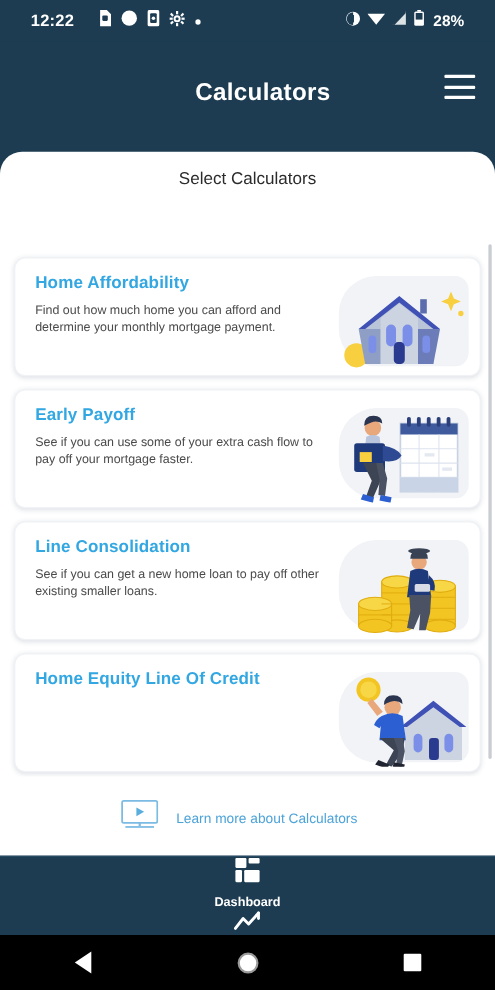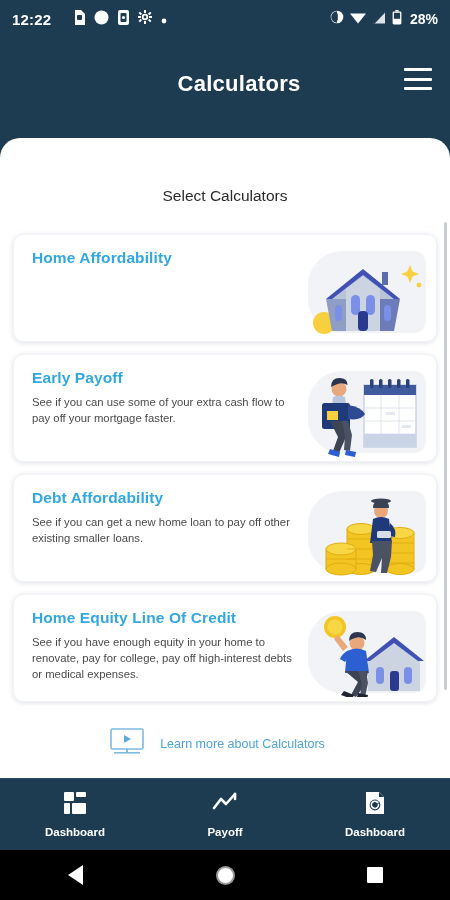--- a/index.html
+++ b/index.html
@@ -8,21 +8,21 @@
     font-family:"Liberation Sans", sans-serif;
     background:#1d3c52;
     overflow:hidden;
     position:relative;
   }
 
   
   .statusbar {
     height:38px; background:#1d3c52;
     display:flex; align-items:center;
-    padding:0 12px; color:#ffffff;
+    padding:0 28px; color:#ffffff;
   }
   .sb-time { font-size:15px; font-weight:700; letter-spacing:.2px; margin-right:12px; }
   .sb-left { display:flex; align-items:center; gap:9px; flex:1; }
   .sb-right { display:flex; align-items:center; gap:6px; }
   .sb-pct { font-size:14px; font-weight:700; margin-left:2px; }
   .sbico { display:block; }
 
   
   .appbar {
     height:100px; background:#1d3c52;
@@ -42,21 +42,21 @@
 
   
   .sheet {
     position:absolute; left:0; top:138px; right:0; bottom:122px;
     background:#ffffff;
     border-top-left-radius:20px; border-top-right-radius:20px;
     overflow:hidden;
   }
   .sheet-title {
     text-align:center; font-size:15.5px; color:#2b2b2b;
-    padding-top:49px; padding-bottom:6px; font-weight:400;
+    padding-top:16px; padding-bottom:6px; font-weight:400;
   }
 
   
   .cardlist {
     position:absolute; left:0; right:0; top:80px; bottom:72px;
     overflow:hidden; padding:16px 13px;
   }
   .card {
     position:relative;
     background:#ffffff;
@@ -104,20 +104,21 @@
     cursor:pointer;
   }
   .learnmore-label { font-size:12.5px; color:#4da3d8; }
 
   
   .bottomnav {
     position:absolute; left:0; right:0; bottom:50px; height:72px;
     background:#1d3c52;
     display:flex; align-items:center;
     border-top:1px solid #2b4d66;
+    flex-direction:column;
   }
   .navitem {
     flex:1; display:flex; flex-direction:column;
     align-items:center; justify-content:center; gap:7px;
     cursor:pointer;
   }
   .navitem-label { color:#ffffff; font-size:11.5px; font-weight:700; }
 
   
   .androidnav {
@@ -222,20 +223,21 @@
 </div>
 
 <div class="sheet">
   <div class="sheet-title">Select Calculators</div>
 
   <div class="cardlist">
 
     <div class="card">
       <div class="card-text">
         <div class="card-title">Home Affordability</div>
+        <div class="card-desc">Find out how much home you can afford and determine your monthly mortgage payment.</div>
       </div>
       <div class="card-art">
         <div class="art-blob"></div>
         <svg class="art-svg" width="122" height="88" viewBox="0 0 122 88">
           <circle cx="22" cy="74" r="11" fill="#f7cf3f"></circle>
           <path d="M30 48 L61 22 L92 48 L92 82 L30 82 Z" fill="#b9c4d9"></path>
           <path d="M24 50 L61 20 L98 50 L92 50 L61 26 L30 50 Z" fill="#3f51b5"></path>
           <path d="M24 50 L44 50 L44 82 L30 82 Z" fill="#8f9ec4"></path>
           <path d="M78 50 L98 50 L92 82 L78 82 Z" fill="#6b7cb8"></path>
           <path d="M44 40 L61 27 L78 40 L78 82 L44 82 Z" fill="#ccd4e2"></path>
@@ -287,21 +289,21 @@
           <path d="M28 52 h18 l-2 16 -7 16 -6-2 5-14z" fill="#3d4454"></path>
           <path d="M40 52 l6 0 4 14 -2 16 -6-1 1-14z" fill="#4a5263"></path>
           <path d="M28 80 l10 3 -1 5 -11-3z" fill="#2c5fd1"></path>
           <path d="M44 81 l10 2 -1 5 -10-2z" fill="#2c5fd1"></path>
         </svg>
       </div>
     </div>
 
     <div class="card">
       <div class="card-text">
-        <div class="card-title">Debt Affordability</div>
+        <div class="card-title">Line Consolidation</div>
         <div class="card-desc">See if you can get a new home loan to pay off other existing smaller loans.</div>
       </div>
       <div class="card-art">
         <div class="art-blob"></div>
         <svg class="art-svg" width="122" height="88" viewBox="0 0 122 88">
           <g fill="#f3c522" stroke="#e0ad10" stroke-width="1">
             <rect x="45" y="40" width="28" height="40"></rect>
               <ellipse cx="59" cy="80" rx="14" ry="5.5"></ellipse>
               <ellipse cx="59" cy="40" rx="14" ry="5.5" fill="#f8d747"></ellipse>
             <rect x="84" y="44" width="28" height="36"></rect>
@@ -327,21 +329,20 @@
           <path d="M88 34 q7 6 5 14 l-6-1 1-10z" fill="#1f3a7a"></path>
           <path d="M70 52 h20 l-1 16 -4 16 h-6 l1-15 -6 14 -6-1 3-16z" fill="#4a5263"></path>
           <rect x="75" y="42" width="14" height="7" rx="1.5" fill="#d8dce6"></rect>
         </svg>
       </div>
     </div>
 
     <div class="card">
       <div class="card-text">
         <div class="card-title">Home Equity Line Of Credit</div>
-        <div class="card-desc">See if you have enough equity in your home to renovate, pay for college, pay off high-interest debts or medical expenses.</div>
       </div>
       <div class="card-art">
         <div class="art-blob"></div>
         <svg class="art-svg" width="122" height="88" viewBox="0 0 122 88">
           <path d="M66 50 L92 30 L118 50 L118 82 L66 82 Z" fill="#ccd4e2"></path>
           <path d="M62 52 L92 28 L122 52 L116 52 L92 34 L68 52 Z" fill="#3f51b5"></path>
           <rect x="74" y="58" width="8" height="17" rx="4" fill="#7b8fe8"></rect>
           <rect x="102" y="58" width="8" height="17" rx="4" fill="#7b8fe8"></rect>
           <rect x="88" y="62" width="9" height="20" rx="3" fill="#2a3a8f"></rect>
           <circle cx="33" cy="18" r="11" fill="#f3c522"></circle>

